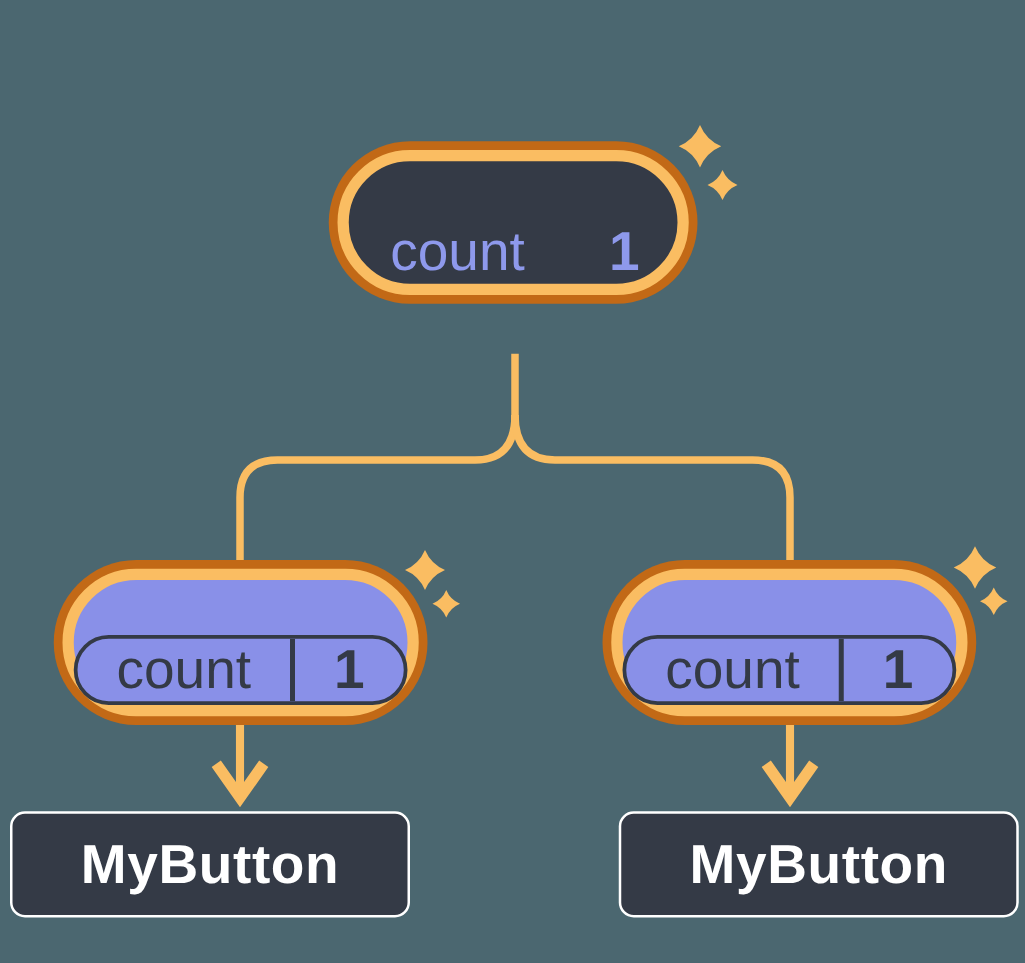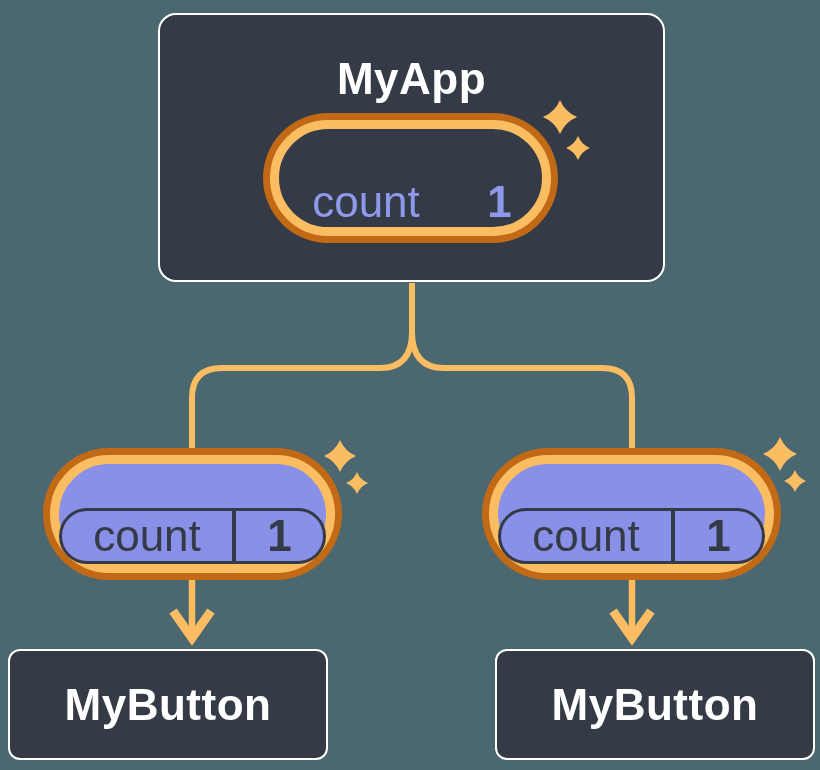--- a/index.html
+++ b/index.html
@@ -71,21 +71,21 @@
     left: 0; right: 0; top: 42px;
     text-align: center;
     font-size: 44px;
     line-height: 44px;
     font-weight: 600;
     color: var(--title-text);
     letter-spacing: 0.5px;
   }
   .card.leaf {
     top: 649px;
-    width: 320px; height: 111px;
+    width: 320px; height: 85px;
     border-radius: 12px;
     display: flex;
     align-items: center;
     justify-content: center;
   }
   .card.leaf-left  { left: 8px; }
   .card.leaf-right { left: 495px; }
   .card.leaf .card-title {
     font-size: 44px;
     font-weight: 600;
@@ -171,23 +171,20 @@
     <g>
       <path class="arrow-shaft" d="M192 576 L192 634"></path>
       <path class="arrow-head" d="M173 611 L192 638 L211 611"></path>
     </g>
     <g>
       <path class="arrow-shaft" d="M632 576 L632 634"></path>
       <path class="arrow-head" d="M613 611 L632 638 L651 611"></path>
     </g>
   </svg>
 
-  <div class="card root">
-    <div class="card-title">MyApp</div>
-  </div>
 
   <div class="pill state-pill">
     <div class="sect-key">count</div>
     <div class="sect-div"></div>
     <div class="sect-val">1</div>
   </div>
 
   <div class="pill prop-pill left">
     <div class="prop-core">
       <div class="sect-key">count</div>

